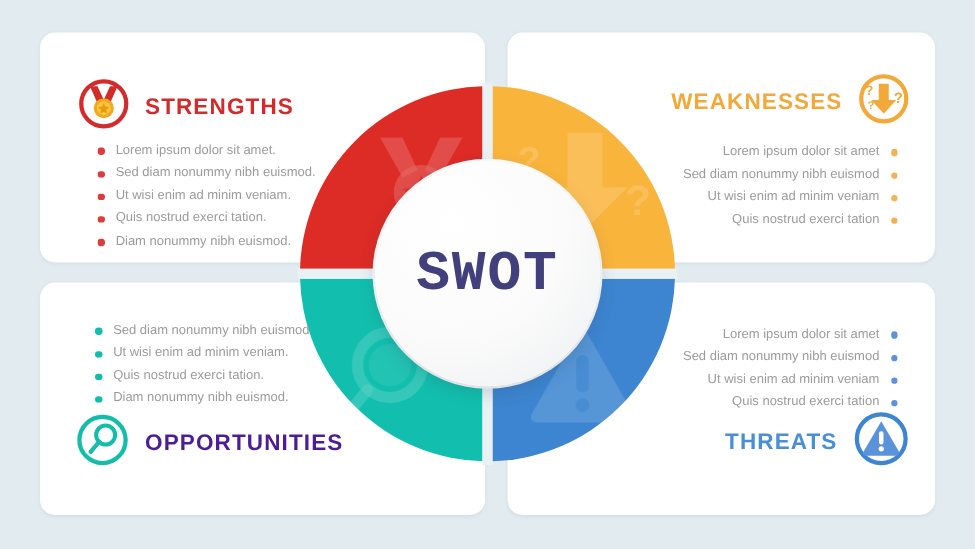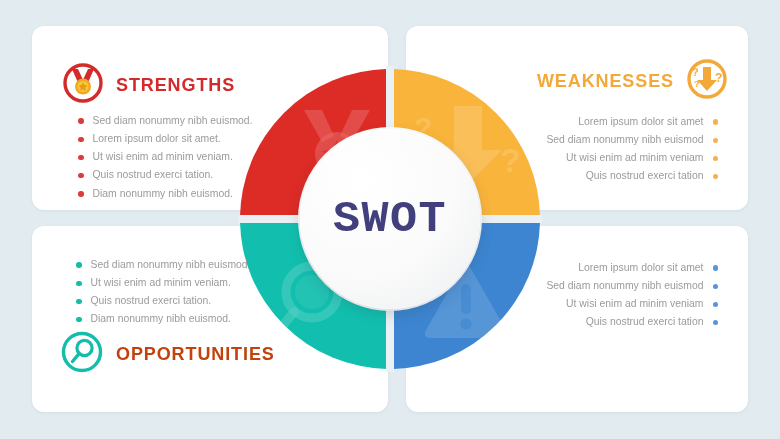--- a/index.html
+++ b/index.html
@@ -29,21 +29,21 @@
     white-space:nowrap;
   }
   #head-strengths    {left:62px; top:62px;}
   #head-opportunities{left:60px; top:330px;}
   #head-weaknesses   {right:52px;top:58px;flex-direction:row-reverse;}
   #head-threats      {right:52px;top:328px;flex-direction:row-reverse;}
   #head-weaknesses.heading,#head-threats.heading{left:auto;}
 
   .t-strengths{color:#d32b2b;}
   .t-weaknesses{color:#f3a93a;margin-left:26px;}
-  .t-opportunities{color:#c2410c;}
+  .t-opportunities{color:#4c1d95;}
   .t-threats{color:#4a8fd6;}
 
   
   .list{position:absolute;display:flex;flex-direction:column;}
   .li{display:flex;align-items:center;gap:9px;font-size:10.4px;color:#9b9b9b;
       line-height:1;white-space:nowrap;padding:3.9px 0;}
   .li.right{flex-direction:row-reverse;}
   .dot{width:5.5px;height:5.5px;border-radius:50%;flex:0 0 auto;}
   .d-strengths{background:#e03b3b;}
   .d-weaknesses{background:#f3b24f;}
@@ -165,25 +165,25 @@
         <circle cx="21" cy="24.5" r="5.6" fill="#f7c53f"></circle>
         <path d="M21 20.3 l1.3 2.8 3.1 .4 -2.3 2.2 .6 3.1 -2.7-1.5 -2.7 1.5 .6-3.1 -2.3-2.2 3.1-.4 Z" fill="#e89a10"></path>
       </svg>
     </span>
     <span class="heading-title t-strengths">STRENGTHS</span>
   </div>
 
   <div class="list" id="list-strengths">
     <div class="li">
         <span class="dot d-strengths"></span>
+        <span>Lorem ipsum dolor sit amet.</span>
+      </div>
+    <div class="li">
+        <span class="dot d-strengths"></span>
         <span>Sed diam nonummy nibh euismod.</span>
-      </div>
-    <div class="li">
-        <span class="dot d-strengths"></span>
-        <span>Lorem ipsum dolor sit amet.</span>
       </div>
     <div class="li">
         <span class="dot d-strengths"></span>
         <span>Ut wisi enim ad minim veniam.</span>
       </div>
     <div class="li">
         <span class="dot d-strengths"></span>
         <span>Quis nostrud exerci tation.</span>
       </div>
     <div class="li">
@@ -247,20 +247,31 @@
     <div class="li">
         <span class="dot d-opportunities"></span>
         <span>Quis nostrud exerci tation.</span>
       </div>
     <div class="li">
         <span class="dot d-opportunities"></span>
         <span>Diam nonummy nibh euismod.</span>
       </div>
   </div>
 
+  <div class="heading" id="head-threats">
+    <span>
+      <svg width="46" height="46" viewBox="0 0 46 46">
+        <circle cx="23" cy="23" r="19.5" fill="none" stroke="#3d85d0" stroke-width="3.4"></circle>
+        <path d="M23 9 L37 33 Q39 36.5 35 36.5 L11 36.5 Q7 36.5 9 33 Z" fill="#5b93db"></path>
+        <rect x="21.2" y="17" width="3.6" height="10.5" rx="1.8" fill="#ffffff"></rect>
+        <circle cx="23" cy="31" r="2.1" fill="#ffffff"></circle>
+      </svg>
+    </span>
+    <span class="heading-title t-threats">THREATS</span>
+  </div>
 
   <div class="list" id="list-threats">
     <div class="li right">
         <span class="dot d-threats"></span>
         <span>Lorem ipsum dolor sit amet</span>
       </div>
     <div class="li right">
         <span class="dot d-threats"></span>
         <span>Sed diam nonummy nibh euismod</span>
       </div>

